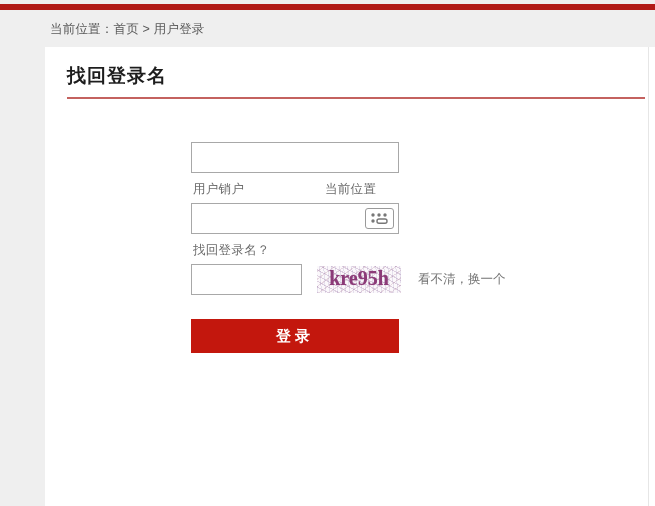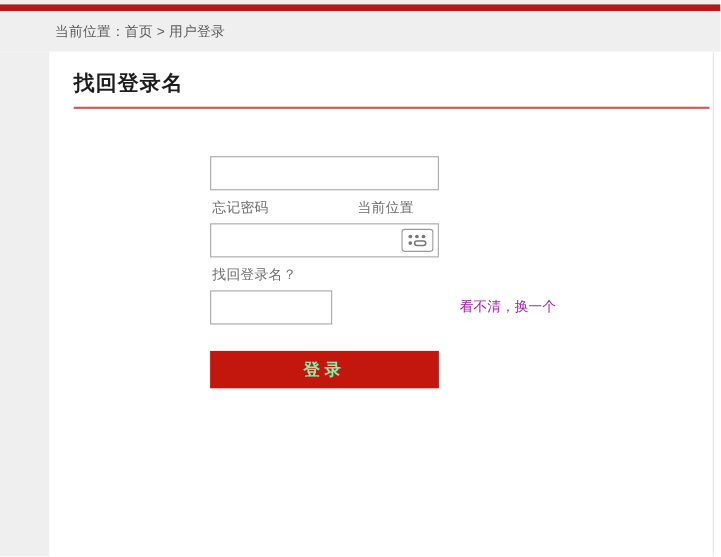--- a/index.html
+++ b/index.html
@@ -190,39 +190,39 @@
     font-weight: bold;
     color: #8c3a78;
     letter-spacing: 0px;
     text-shadow: 0 0 1px rgba(120,60,120,0.5);
   }
   #link-refresh-captcha {
     position: absolute;
     left: 373px;
     top: 7px;
     font-size: 12.5px;
-    color: #a21caf;
+    color: #737373;
     text-decoration: none;
     cursor: pointer;
     white-space: nowrap;
   }
 
   
   #submit-row {
     position: relative;
     height: 40px;
   }
   #login-button {
     position: absolute;
     left: 146px;
     top: 0;
     width: 208px;
     height: 34px;
     background: #c3170d;
-    color: #86efac;
+    color: #ffffff;
     border: none;
     font-size: 15px;
     font-weight: bold;
     letter-spacing: 4px;
     font-family: "Liberation Sans", sans-serif;
     cursor: pointer;
   }
 </style>
 </head>
 <body>
@@ -243,21 +243,21 @@
   <div id="title-underline"></div>
 
   <div id="login-form">
 
     <div class="form-row">
       <div class="field-label">登录名：</div>
       <input class="text-input" type="text" placeholder="" style="">
     </div>
 
     <div class="helper-row">
-      <a class="helper-link" id="link-find-loginname">忘记密码</a>
+      <a class="helper-link" id="link-find-loginname">用户销户</a>
       <a class="helper-link" id="link-cancel-account">当前位置</a>
     </div>
 
     <div class="form-row">
       <div class="field-label">密 码：</div>
       <input class="text-input" type="password" placeholder="" style="">
       <button id="keyboard-icon-btn">
         <svg width="27" height="19" viewBox="0 0 27 19">
           <circle cx="7" cy="6" r="1.7" fill="#777"></circle>
           <circle cx="13" cy="6" r="1.7" fill="#777"></circle>
@@ -268,20 +268,23 @@
       </button>
     </div>
 
     <div class="helper-row">
       <a class="helper-link" id="link-forgot-password">找回登录名？</a>
     </div>
 
     <div class="form-row">
       <div class="field-label">验证码：</div>
       <input class="text-input narrow" type="text" placeholder="" style="">
+      <div id="captcha-image">
+        <div id="captcha-text">kre95h</div>
+      </div>
       <a id="link-refresh-captcha">看不清，换一个</a>
     </div>
 
     <div style="height:22px"></div>
 
     <div id="submit-row">
       <button id="login-button">登录</button>
     </div>
 
   </div>

